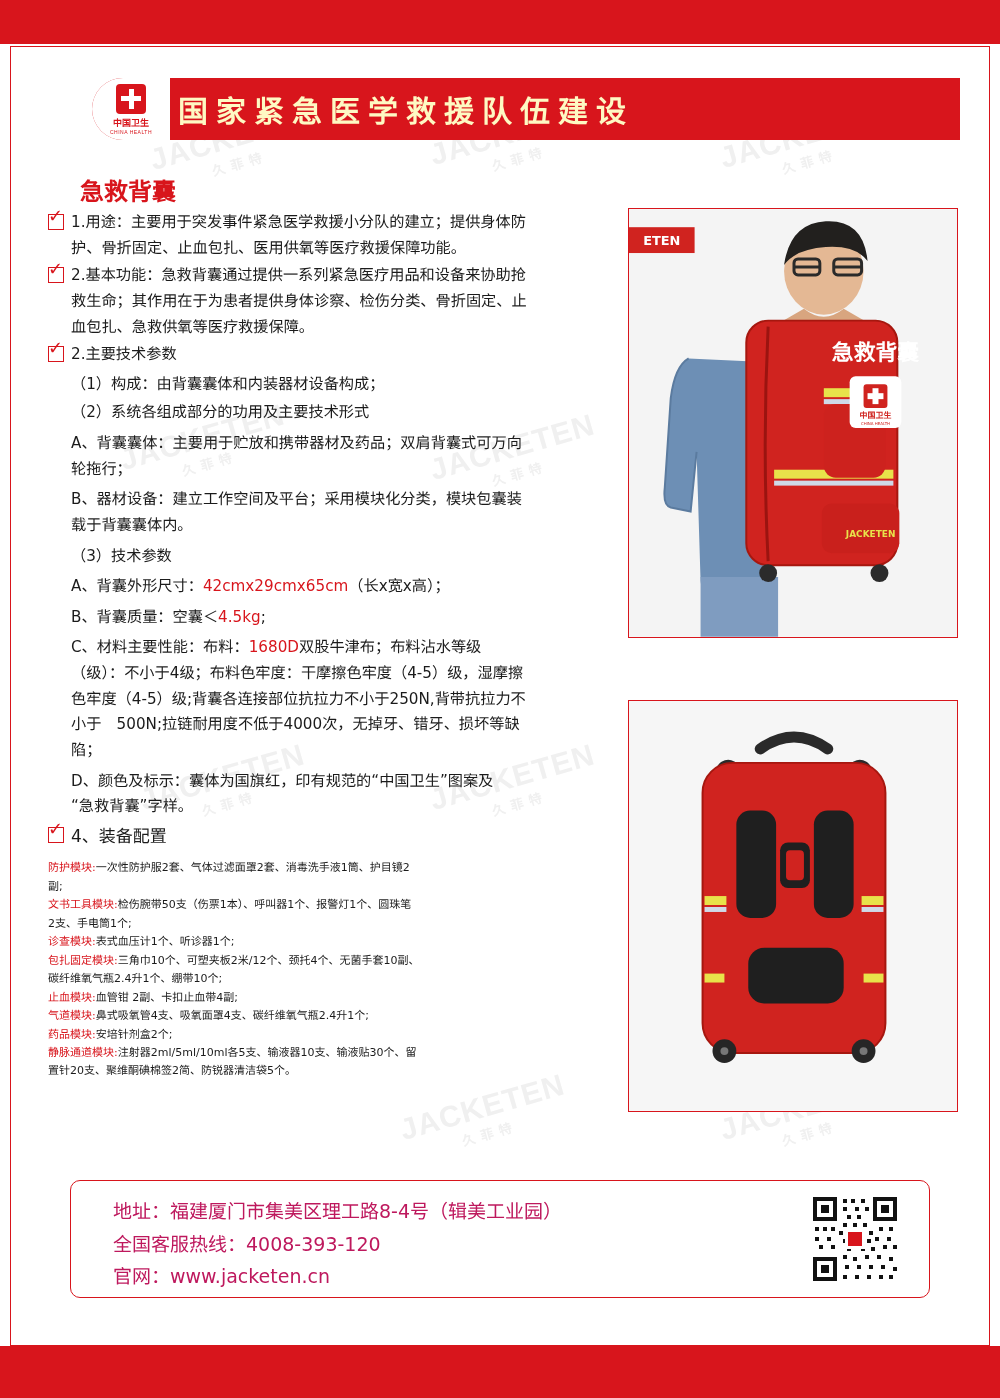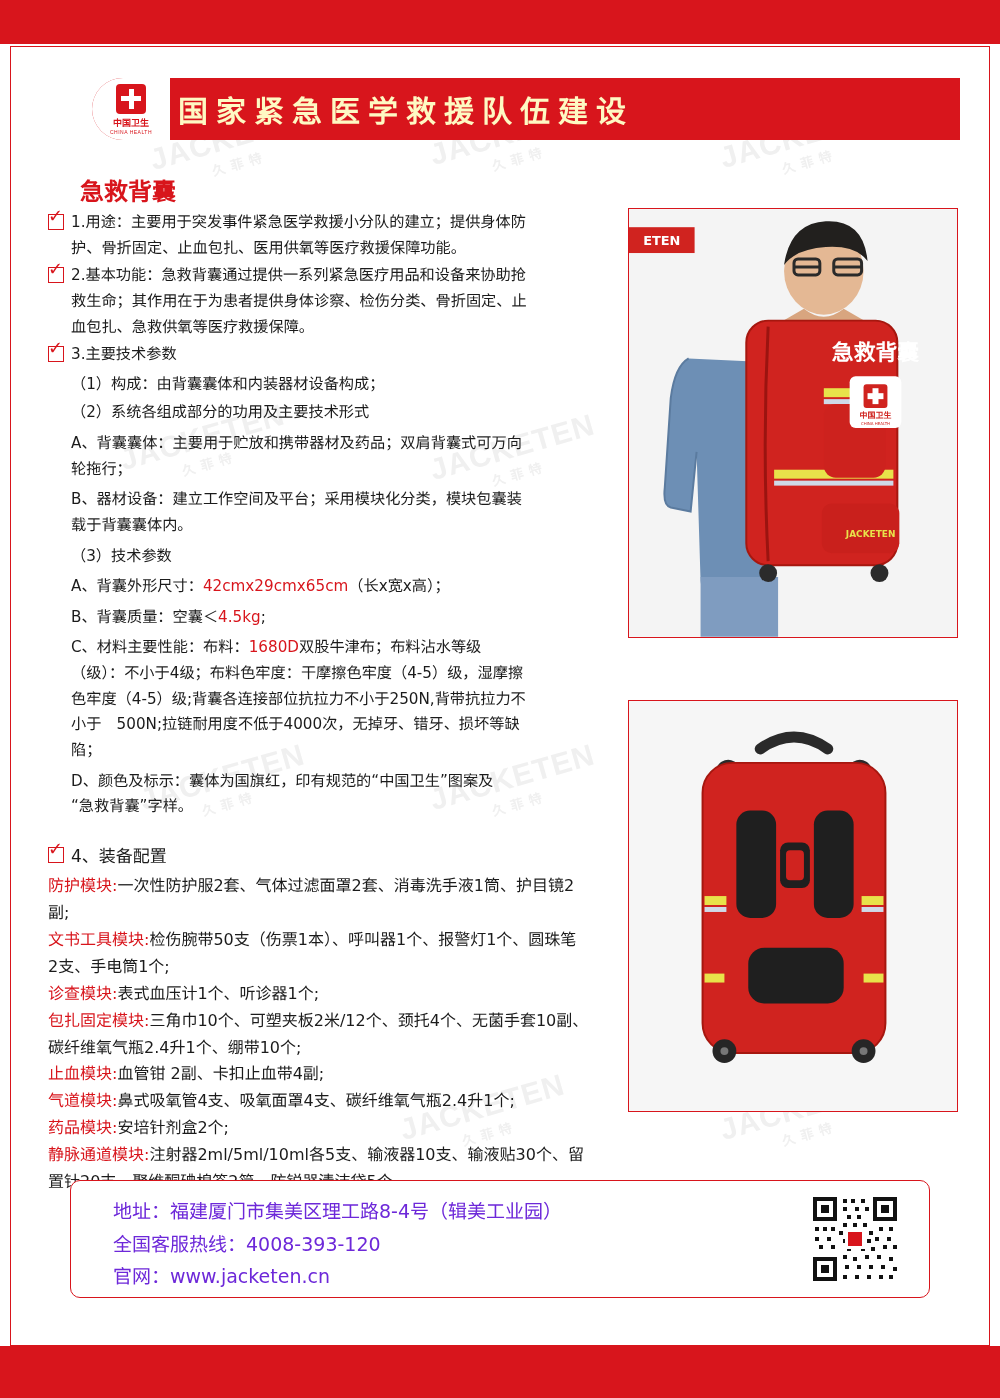--- a/index.html
+++ b/index.html
@@ -98,42 +98,42 @@
   .tick:after {
     content:"✓"; position:absolute; left:0px; top:-7px;
     color:#d8151c; font-size:18px; font-weight:bold; line-height:1;
   }
   .li-body { flex:1 1 auto; }
   .p { margin:0 0 1px 0; }
   .indent { padding-left:23px; }
   .indent2 { padding-left:23px; }
   .red { color:#d8151c; }
 
-  .mod-block { margin-top:2px; font-size:16px; line-height:1.68; }
+  .mod-block { margin-top:8px; font-size:11px; line-height:1.68; }
   .mod-name { color:#d8151c; }
 
   
   .photo {
     position:absolute;
     border:1px solid #d8151c;
     background:#fafafa;
     overflow:hidden;
   }
   .photo1 { left:628px; top:208px; width:330px; height:430px; }
   .photo2 { left:628px; top:700px; width:330px; height:412px; }
 
   
   .footer-box {
     position:absolute; left:70px; top:1180px; width:860px; height:118px;
     border:1px solid #d8151c; border-radius:10px;
     z-index:2; background:#fff;
   }
   .footer-text {
     position:absolute; left:42px; top:14px;
-    font-size:19px; line-height:1.72; color:#6d28d9;
+    font-size:19px; line-height:1.72; color:#be185d;
     font-family:"DejaVu Sans", sans-serif;
   }
   .qr {
     position:absolute; right:28px; top:12px; width:92px; height:92px;
     background:#fff;
   }
   .qr svg { display:block; }
 </style>
 </head>
 <body>
@@ -199,21 +199,21 @@
         <div class="li-body">
           <div class="p">2.基本功能：急救背囊通过提供一系列紧急医疗用品和设备来协助抢</div>
           <div class="p">救生命；其作用在于为患者提供身体诊察、检伤分类、骨折固定、止</div>
           <div class="p">血包扎、急救供氧等医疗救援保障。</div>
         </div>
       </div>
 
       <div class="li">
         <div class="tick"></div>
         <div class="li-body">
-          <div class="p">3.主要技术参数</div>
+          <div class="p">2.主要技术参数</div>
         </div>
       </div>
 
       <div class="indent">
         <div class="p" style="margin-top:4px;">（1）构成：由背囊囊体和内装器材设备构成；</div>
         <div class="p" style="margin-top:4px;">（2）系统各组成部分的功用及主要技术形式</div>
       </div>
 
       <div class="indent2" style="margin-top:6px;">
         <div class="p">A、背囊囊体：主要用于贮放和携带器材及药品；双肩背囊式可万向</div>
@@ -249,21 +249,21 @@
         <div class="p">色牢度（4-5）级;背囊各连接部位抗拉力不小于250N,背带抗拉力不</div>
         <div class="p">小于　500N;拉链耐用度不低于4000次，无掉牙、错牙、损坏等缺</div>
         <div class="p">陷；</div>
       </div>
 
       <div class="indent2" style="margin-top:6px;">
         <div class="p">D、颜色及标示：囊体为国旗红，印有规范的“中国卫生”图案及</div>
         <div class="p">“急救背囊”字样。</div>
       </div>
 
-      <div class="li" style="margin-top:24px;">
+      <div class="li" style="margin-top:4px;">
         <div class="tick"></div>
         <div class="li-body">
           <div class="p" style="font-size:17px;">4、装备配置</div>
         </div>
       </div>
 
       <div class="mod-block">
         <div>
           <span class="mod-name">防护模块</span><span class="mod-name">:</span><span>一次性防护服2套、气体过滤面罩2套、消毒洗手液1筒、护目镜2</span>
           <div>副;</div>

